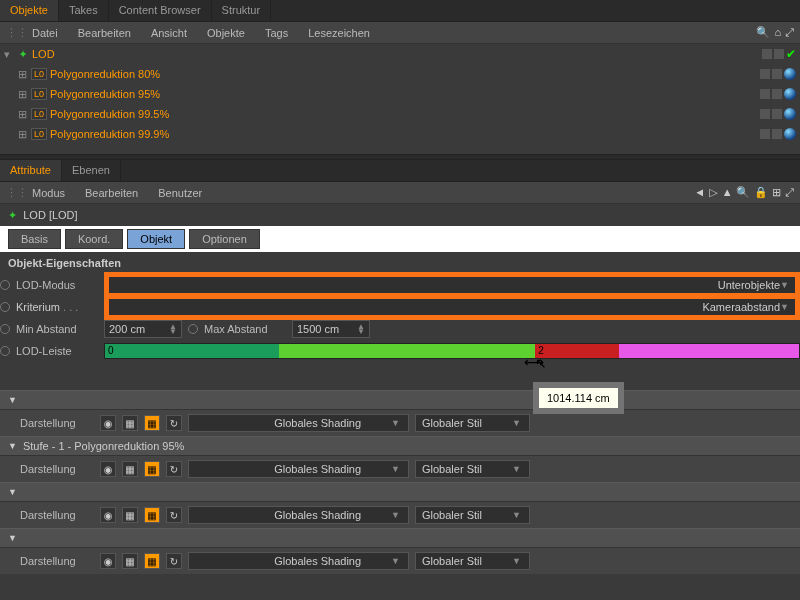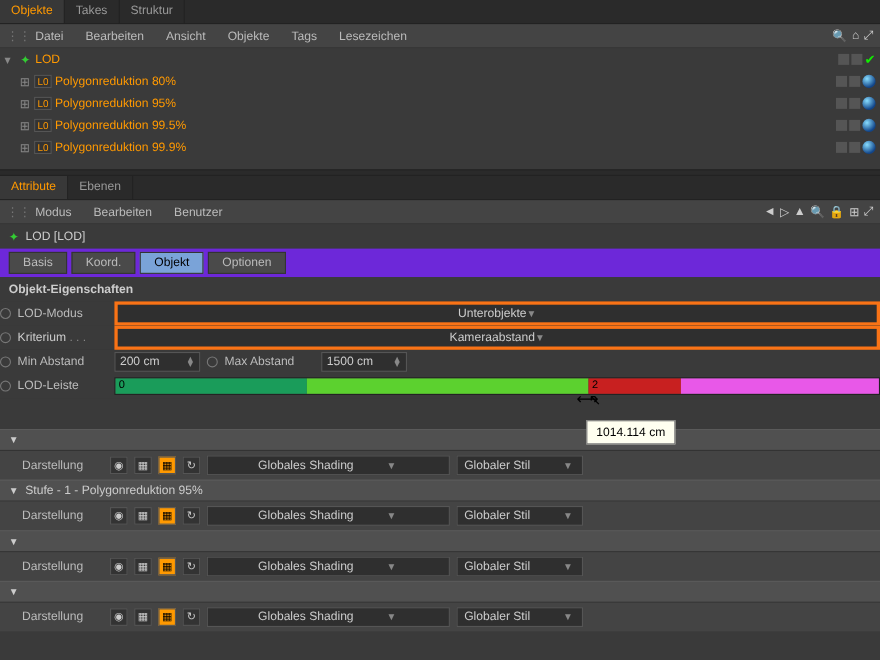--- a/index.html
+++ b/index.html
@@ -36,61 +36,62 @@
 
 
 .attr-tabs { background: #2a2a2a; display: flex; height: 22px; border-bottom: 1px solid #222; }
 .attr-tab { padding: 4px 10px; color: #999; cursor: pointer; border-right: 1px solid #222; }
 .attr-tab.active { color: #f90; background: #383838; }
 
 .crumb { display: flex; align-items: center; background: #3a3a3a; height: 22px; padding: 4px 8px; gap: 6px; }
 .crumb .leaf-ic { color: #3c3; }
 
 
-.subtabs { display: flex; background: #6d28d9; padding: 3px 8px; gap: 4px; }
+.subtabs { display: flex; background: #ffffff; padding: 3px 8px; gap: 4px; }
 .subtab { background: #4a4a4a; padding: 3px 12px; cursor: pointer; color: #bbb; border: 1px solid #333; }
 .subtab.active { background: #7aa3d8; color: #000; }
 
 .section-title { background: #3a3a3a; padding: 5px 8px; font-weight: bold; color: #ccc; }
 
 .prop-row { display: flex; align-items: center; background: #3a3a3a; padding: 2px 0; height: 22px; gap: 6px; }
 .prop-row .rad { width: 10px; height: 10px; border-radius: 50%; border: 1px solid #777; }
 .prop-row .label { width: 82px; color: #bbb; }
 .prop-row .dots { color: #888; }
-.select { flex: 1; background: #2f2f2f; border: 3px solid #f97316; padding: 2px 6px; display: flex; justify-content: center; align-items: center; cursor: pointer; }
+.select { flex: 1; background: #2f2f2f; border: 5px solid #f97316; padding: 2px 6px; display: flex; justify-content: flex-end; align-items: center; cursor: pointer; }
 .select .arr { color: #888; font-size: 9px; }
 .num-input { width: 78px; background: #2f2f2f; border: 1px solid #555; padding: 2px 4px; display: flex; justify-content: space-between; align-items: center; }
 .num-input .spin { color: #888; font-size: 8px; line-height: 5px; }
 
 
 .lod-bar { flex: 1; height: 16px; display: flex; border: 1px solid #222; position: relative; }
 .lod-seg { height: 100%; position: relative; }
 .lod-seg .n { position: absolute; left: 3px; top: 1px; color: #000; font-size: 10px; }
 
 
-.tooltip { position: absolute; background: #fffff0; color: #000; border: 1px solid #737373; padding: 4px 8px; font-size: 11px; }
+.tooltip { position: absolute; background: #fffff0; color: #000; border: 6px solid #737373; padding: 4px 8px; font-size: 11px; }
 .cursor { position: absolute; font-size: 14px; color: #000; pointer-events:none; }
 
 
 .stufe-hdr { display: flex; align-items: center; background: #505050; height: 20px; padding: 0 8px; gap: 6px; border-top: 1px solid #5a5a5a; border-bottom: 1px solid #333; }
 .stufe-hdr .tri { color: #ccc; font-size: 9px; }
 .stufe-body { display: flex; align-items: center; background: #444; height: 26px; padding: 0 20px; gap: 6px; }
 .stufe-body .lbl { width: 74px; color: #bbb; }
 .mini-ic { width: 16px; height: 16px; background: #333; border: 1px solid #555; display: flex; align-items: center; justify-content: center; font-size: 10px; }
 .mini-ic.orange { background: #f90; color: #000; }
 .mini-select { background: #2f2f2f; border: 1px solid #555; padding: 2px 8px 2px 6px; display: flex; align-items: center; gap: 30px; cursor: pointer; justify-content: center; }
-.mini-select.wide { width: 221px; justify-content: center; }
+.mini-select.wide { width: 221px; justify-content: flex-end; }
 .mini-select .arr { color: #888; font-size: 9px; }
 </style>
 </head>
 <body>
 
 <div class="top-tabs">
   <div class="top-tab active">Objekte</div>
   <div class="top-tab">Takes</div>
+  <div class="top-tab">Content Browser</div>
   <div class="top-tab">Struktur</div>
 </div>
 
 <div class="menubar">
   <span class="grip">⋮⋮</span>
   <span class="item">Datei</span>
   <span class="item">Bearbeiten</span>
   <span class="item">Ansicht</span>
   <span class="item">Objekte</span>
   <span class="item">Tags</span>

